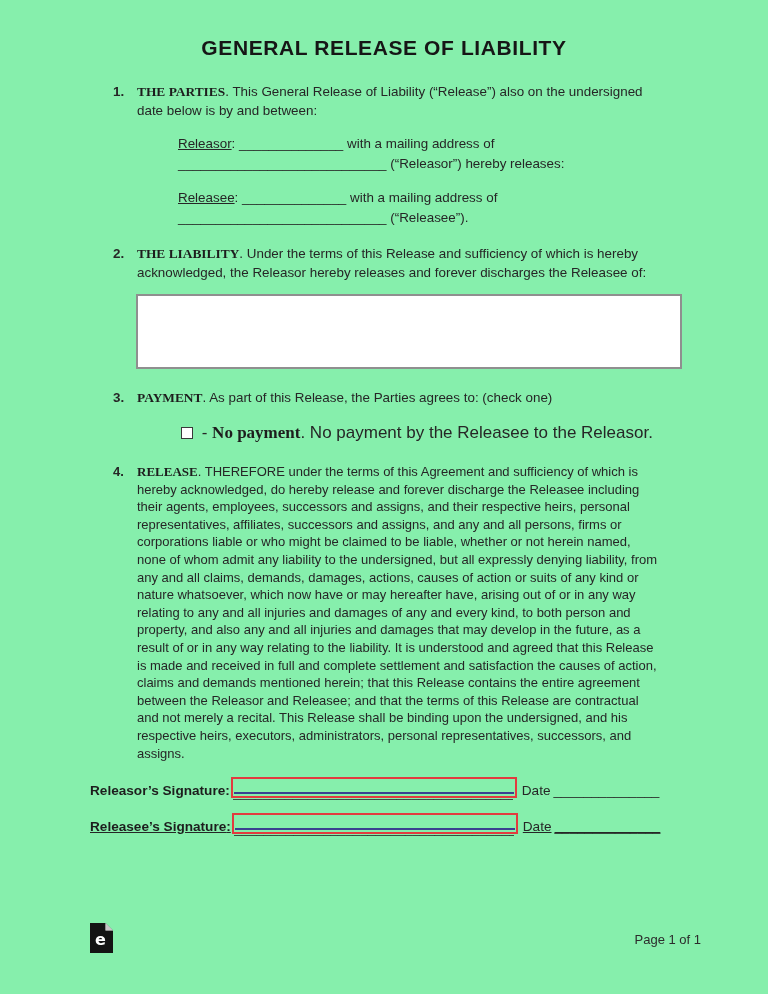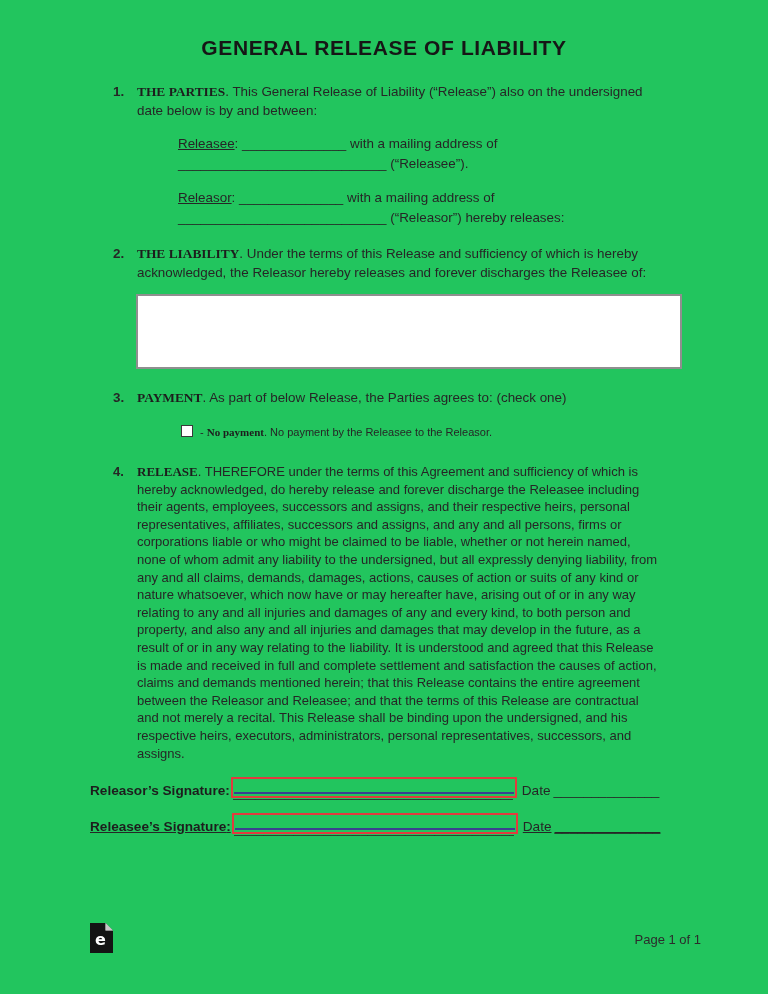--- a/index.html
+++ b/index.html
@@ -1,19 +1,19 @@
 <!DOCTYPE html>
 <html><head>
 <meta charset="utf-8">
 <style>
   html,body { margin:0; padding:0; background:#ffffff; }
   .page {
     position:relative;
     width:768px; height:994px;
-    background:#22c55e;
+    background:#86efac;
     font-family:"Liberation Sans", sans-serif;
     color:#262626;
     overflow:hidden;
   }
   .doc-title {
     margin:36px 0 0 0;
     text-align:center;
     font-size:21px;
     font-weight:bold;
     letter-spacing:0.6px;
@@ -43,21 +43,21 @@
 
   .liability-box {
     margin:12px 0 0 136px;
     width:542px; height:71px;
     border:2px solid #8f8f8f;
     background:#ffffff;
   }
 
   .pay-options {
     margin:14px 0 0 181px;
-    font-size:11px;
+    font-size:17px;
     line-height:23px;
   }
   .checkbox {
     display:inline-block;
     width:10px; height:10px;
     border:1.6px solid #3a3a3a;
     vertical-align:-1px;
     margin-right:4px;
     background:#fff;
   }
@@ -102,37 +102,37 @@
 <div class="page">
 
   <h1 class="doc-title">GENERAL RELEASE OF LIABILITY</h1>
 
   <div class="section sec-parties">
     <span class="num">1.</span>
     <div class="stext"><b>THE PARTIES</b><span>. This General Release of Liability (“Release”) also on the undersigned date below is by and between:</span></div>
   </div>
 
   <div class="party-block">
-    <span class="party-name">Releasee</span><span>: </span><span>______________</span><span> with a mailing address of </span><span>____________________________</span><span> (“Releasee”).</span>
+    <span class="party-name">Releasor</span><span>: </span><span>______________</span><span> with a mailing address of </span><span>____________________________</span><span> (“Releasor”) hereby releases:</span>
   </div>
 
   <div class="party-block">
-    <span class="party-name">Releasor</span><span>: </span><span>______________</span><span> with a mailing address of </span><span>____________________________</span><span> (“Releasor”) hereby releases:</span>
+    <span class="party-name">Releasee</span><span>: </span><span>______________</span><span> with a mailing address of </span><span>____________________________</span><span> (“Releasee”).</span>
   </div>
 
   <div class="section sec-liability">
     <span class="num">2.</span>
     <div class="stext"><b>THE LIABILITY</b><span>. Under the terms of this Release and sufficiency of which is hereby acknowledged, the Releasor hereby releases and forever discharges the Releasee of:</span></div>
   </div>
 
   <div class="liability-box"></div>
 
   <div class="section sec-payment">
     <span class="num">3.</span>
-    <div class="stext"><b>PAYMENT</b><span>. As part of below Release, the Parties agrees to: (check one)</span></div>
+    <div class="stext"><b>PAYMENT</b><span>. As part of this Release, the Parties agrees to: (check one)</span></div>
   </div>
 
   <div class="pay-options">
     <div>
       <span class="checkbox"></span><span> - </span><b>No payment</b><span>. No payment by the Releasee to the Releasor.</span>
     </div>
   </div>
 
   <div class="section sec-release">
     <span class="num">4.</span>

